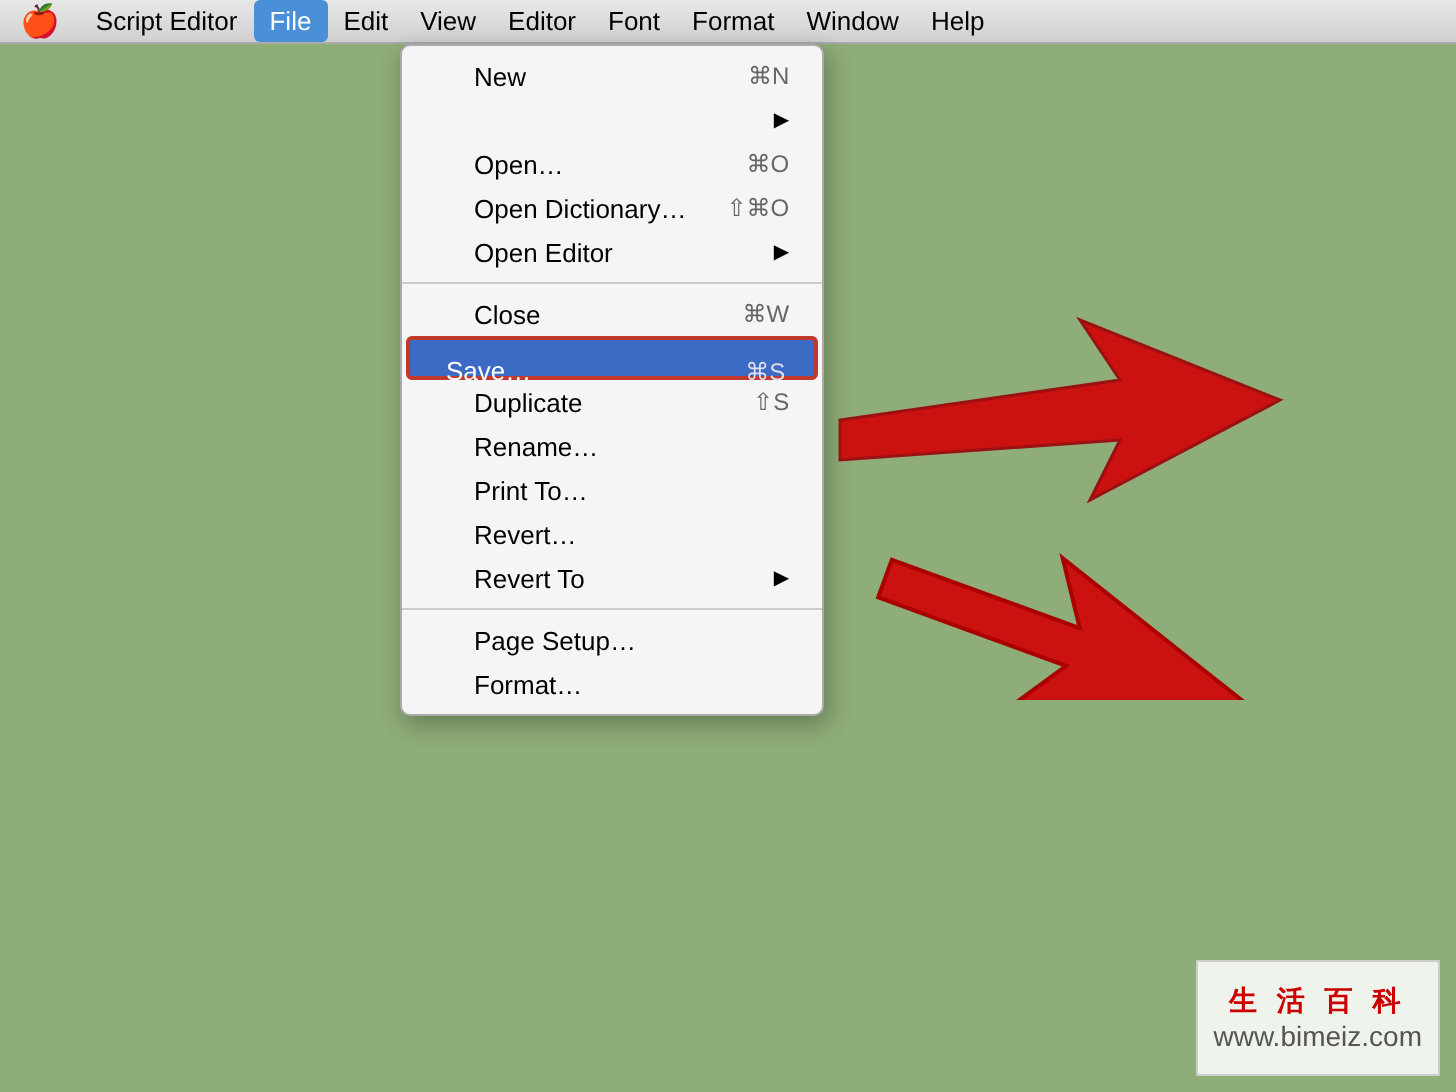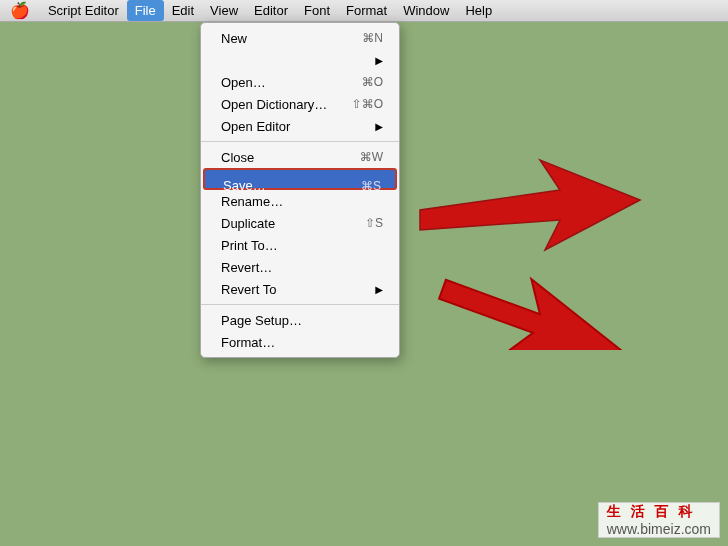--- a/index.html
+++ b/index.html
@@ -64,20 +64,21 @@
 
     .menu-item {
       display: flex;
       align-items: center;
       justify-content: space-between;
       padding: 2px 16px 2px 20px;
       font-size: 13px;
       color: #000;
       cursor: default;
       height: 22px;
+      margin-left: 16px;
     }
 
     .menu-item.highlighted {
       background: #3c6bc5;
       color: white;
       border: 2px solid #c0392b;
       border-radius: 3px;
       margin: 0 2px;
       padding: 13px 14px 0 18px;
     }
@@ -117,23 +118,24 @@
       height: 200px;
     }
 
     
     .watermark {
       position: absolute;
       bottom: 8px;
       right: 8px;
       background: rgba(255,255,255,0.85);
       border: 1px solid #ccc;
-      padding: 0 8px;
+      padding: 11px 8px;
       font-size: 11px;
       color: #333;
+      text-align: center;
       z-index: 400;
     }
 
     .watermark-title {
       font-size: 14px;
       font-weight: bold;
       color: #c00;
       letter-spacing: 3px;
     }
 
@@ -216,26 +218,26 @@
     <span>Close</span>
     <span class="shortcut">⌘W</span>
   </div>
 
   <div class="menu-item highlighted">
     <span>Save…</span>
     <span class="shortcut">⌘S</span>
   </div>
 
   <div class="menu-item">
-    <span>Rename…</span>
-  </div>
-
-  <div class="menu-item">
     <span>Duplicate</span>
     <span class="shortcut" style="font-size:12px;color:#666;">⇧S</span>
+  </div>
+
+  <div class="menu-item">
+    <span>Rename…</span>
   </div>
 
   <div class="menu-item">
     <span>Print To…</span>
   </div>
 
   <div class="menu-item">
     <span>Revert…</span>
   </div>
 

